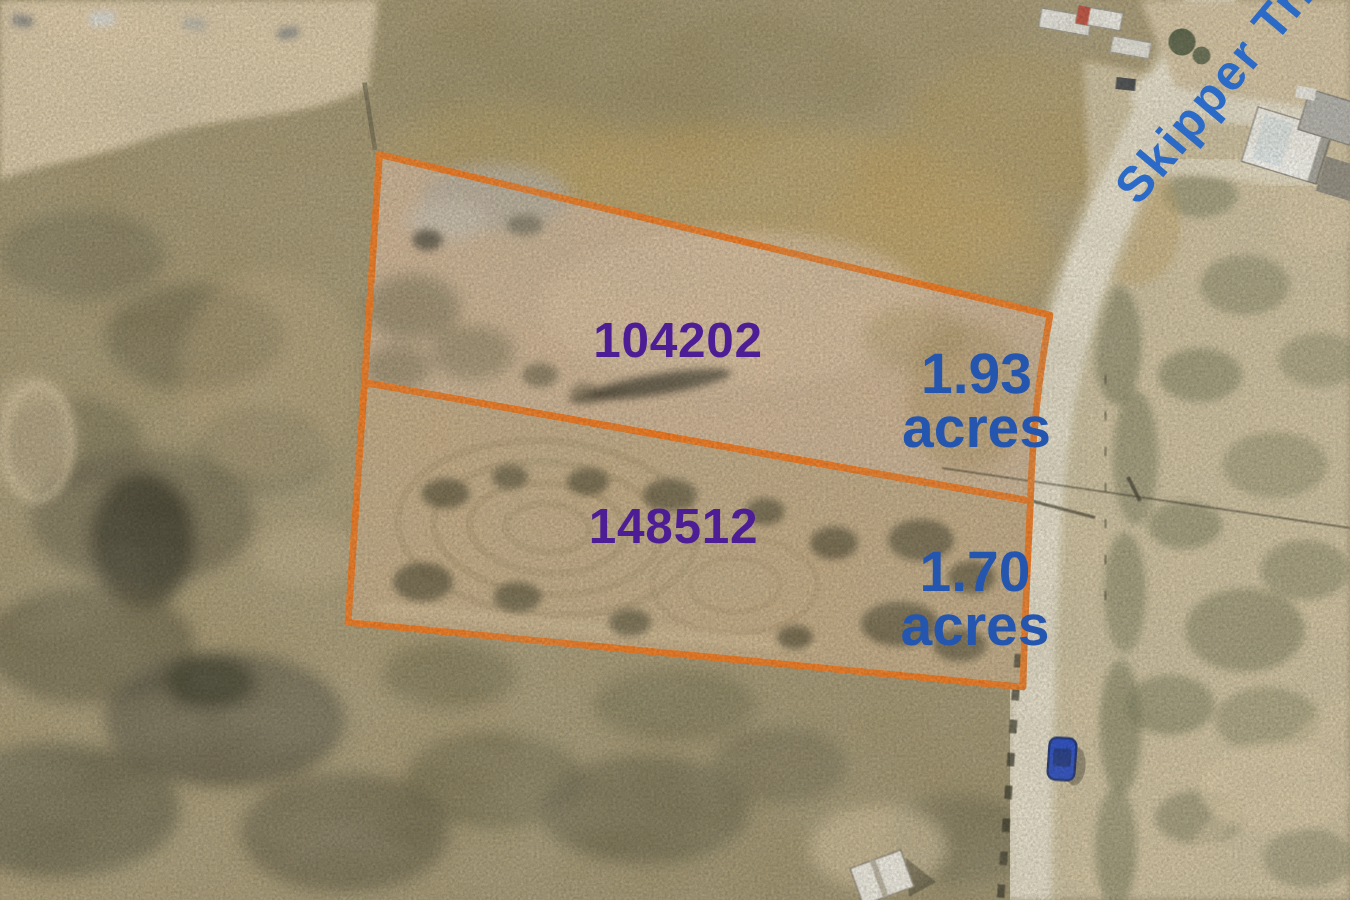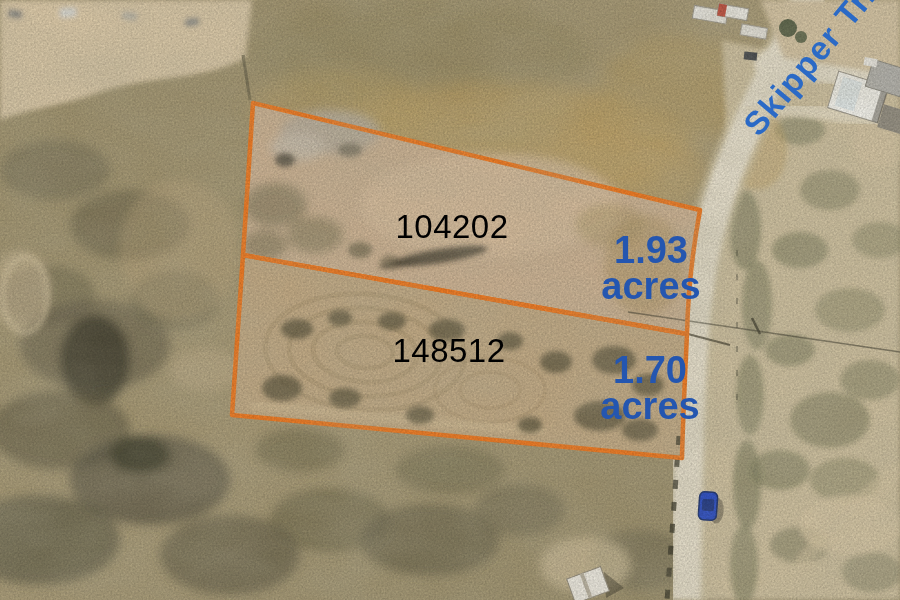--- a/index.html
+++ b/index.html
@@ -3,21 +3,21 @@
 <meta charset="utf-8">
 <style>
   html,body{margin:0;padding:0;background:#222;}
   .stage{
     position:relative;width:900px;height:600px;overflow:hidden;
     font-family:"Liberation Sans",sans-serif;background:#a2946f;
   }
   .stage svg{position:absolute;left:0;top:0;}
   .overlay-label{
     position:absolute;transform:translate(-50%,-50%);
-    font-weight:normal;color:#000000;white-space:nowrap;z-index:5;
+    font-weight:bold;color:#4c1d95;white-space:nowrap;z-index:5;
     letter-spacing:.5px;
   }
   .lot-id{font-size:33px;}
   .acres-block{
     position:absolute;transform:translate(-50%,-50%);z-index:5;
     display:flex;flex-direction:column;align-items:center;line-height:36px;
     font-weight:bold;color:#2456b0;font-size:38px;white-space:nowrap;
   }
   .road-label{
     position:absolute;transform:translate(-50%,-50%) rotate(-50deg);
@@ -246,19 +246,19 @@
 
   <div class="overlay-label lot-id" style="left:452px;top:227px;">104202</div>
 
   <div class="acres-block" style="left:651px;top:268px;">
     <span>1.93</span>
     <span>acres</span>
   </div>
 
   <div class="overlay-label lot-id" style="left:449px;top:351px;">148512</div>
 
-  <div class="acres-block" style="left:650px;top:388px;">
+  <div class="acres-block" style="left:650px;top:400px;">
     <span>1.70</span>
     <span>acres</span>
   </div>
 
   <div class="road-label" style="left:810px;top:60px;">Skipper Tr.</div>
 </div>
 
 </body></html>

